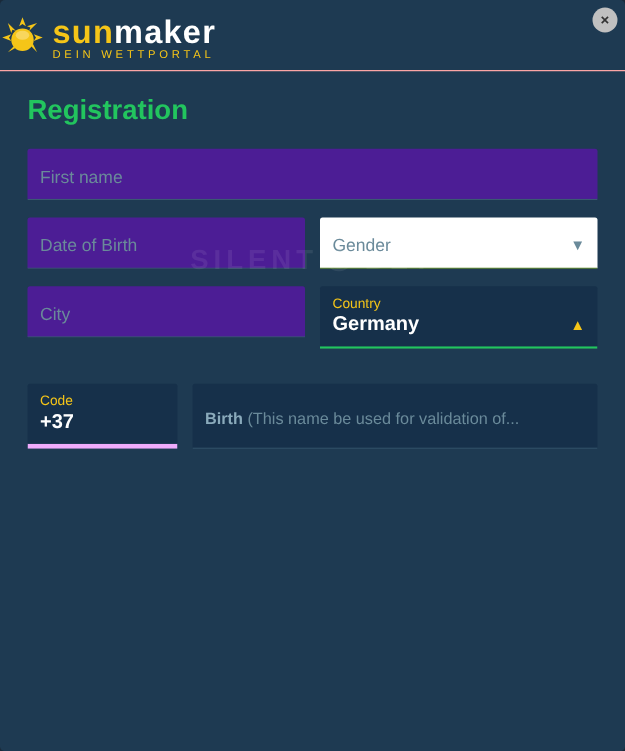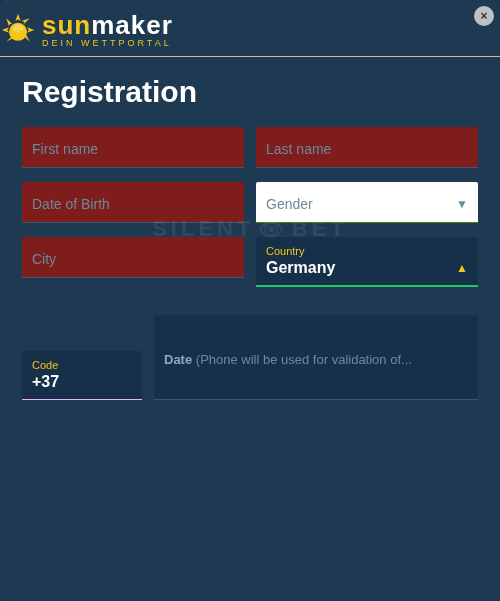--- a/index.html
+++ b/index.html
@@ -83,40 +83,40 @@
       letter-spacing: 3px;
       text-transform: uppercase;
     }
 
     .content {
       padding: 18px 22px 0 22px;
       position: relative;
     }
 
     .registration-title {
-      font-size: 30px;
-      font-weight: bold;
-      color: #ffffff;
+      font-size: 22px;
+      font-weight: bold;
+      color: #22c55e;
       margin-bottom: 18px;
     }
 
     .form-row {
       display: flex;
       gap: 12px;
       margin-bottom: 14px;
     }
 
     .form-group {
       flex: 1;
       display: flex;
       flex-direction: column;
     }
 
     .form-input {
-      background: #7f1d1d;
+      background: #4c1d95;
       border: none;
       border-bottom: 1px solid #3a5a72;
       color: #8aaabb;
       padding: 14px 10px 10px 10px;
       font-size: 14px;
       outline: none;
       width: 100%;
       border-radius: 2px 2px 0 0;
     }
 
@@ -203,24 +203,23 @@
 
     .phone-section {
       display: flex;
       gap: 12px;
       margin-top: 14px;
     }
 
     .phone-code-group {
       width: 120px;
       background: #16304a;
-      border-bottom: 1px solid #f0abfc;
+      border-bottom: 4px solid #f0abfc;
       padding: 8px 10px 8px 10px;
       border-radius: 2px 2px 0 0;
-      margin-top: 36px;
     }
 
     .phone-code-label {
       font-size: 11px;
       color: #f5c518;
       margin-bottom: 2px;
     }
 
     .phone-code-value {
       font-size: 16px;
@@ -281,23 +280,20 @@
     </div>
   </div>
 
   <div class="content">
     <div class="registration-title">Registration</div>
 
     <div class="form-row">
       <div class="form-group">
         <input class="form-input" type="text" placeholder="First name" style="">
       </div>
-      <div class="form-group">
-        <input class="form-input" type="text" placeholder="Last name" style="">
-      </div>
     </div>
 
     <div class="form-row">
       <div class="form-group">
         <input class="form-input" type="text" placeholder="Date of Birth" style="">
       </div>
       <div class="form-group">
         <div class="form-select-wrapper">
           <span class="select-text">Gender</span>
           <span class="chevron">▼</span>
@@ -330,19 +326,19 @@
     <div class="form-row">
     </div>
 
     <div class="phone-section">
       <div class="phone-code-group">
         <div class="phone-code-label">Code</div>
         <div class="phone-code-value">+37</div>
       </div>
       <div class="phone-input-group">
         <span class="phone-placeholder">
-          <span class="bold">Date</span><span> (Phone will be used for validation of...</span>
+          <span class="bold">Birth</span><span> (This name be used for validation of...</span>
         </span>
       </div>
     </div>
 
   </div>
 </div>
 
 </body></html>

